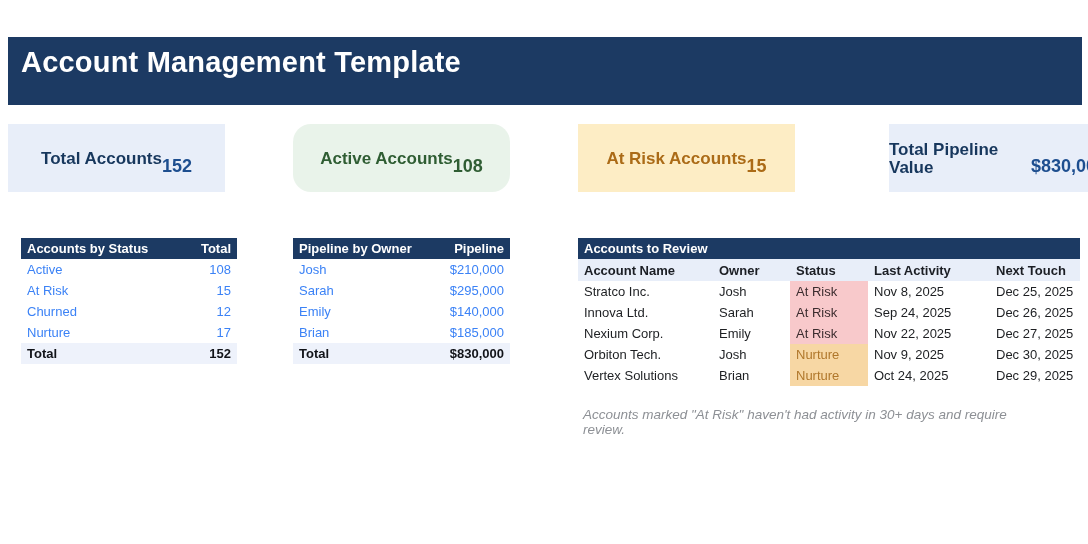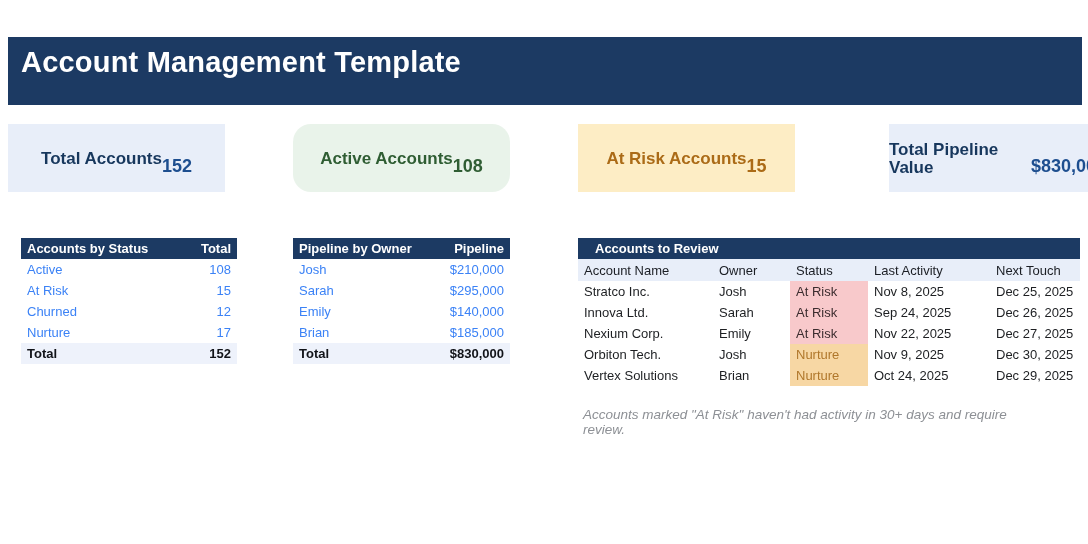--- a/index.html
+++ b/index.html
@@ -54,23 +54,23 @@
   .mt-row {
     height: 21px; display: flex; align-items: center; justify-content: space-between;
     padding: 0 6px; background: #ffffff; color: #3b82f6;
   }
   .mt-row.total { background: #eef2fb; font-weight: bold; color: #111318; }
 
   
   .review-table { position: absolute; left: 578px; top: 238px; width: 502px; font-size: 13px; }
   .rt-title {
     background: #1c3a63; color: #ffffff; font-weight: bold;
-    height: 21px; display: flex; align-items: center; padding: 0 17px;
-  }
-  .rt-colhead { display: flex; height: 22px; background: #e8eef9; font-weight: normal; color: #1b1e24; }
+    height: 21px; display: flex; align-items: center; padding: 0 6px;
+  }
+  .rt-colhead { display: flex; height: 22px; background: #e8eef9; font-weight: bold; color: #1b1e24; }
   .rt-colhead .c { display: flex; align-items: center; padding-left: 6px; }
   .rt-row { display: flex; height: 21px; background: #ffffff; color: #1d1f22; }
   .rt-row .c { display: flex; align-items: center; padding-left: 6px; }
   .c-account { width: 135px; }
   .c-owner   { width: 77px; }
   .c-status  { width: 78px; }
   .c-last    { width: 122px; }
   .c-next    { width: 90px; }
   .status-risk    { background: #f8c9cb; color: #3b2c2e; }
   .status-nurture { background: #f7d7a4; color: #b0772b; }

